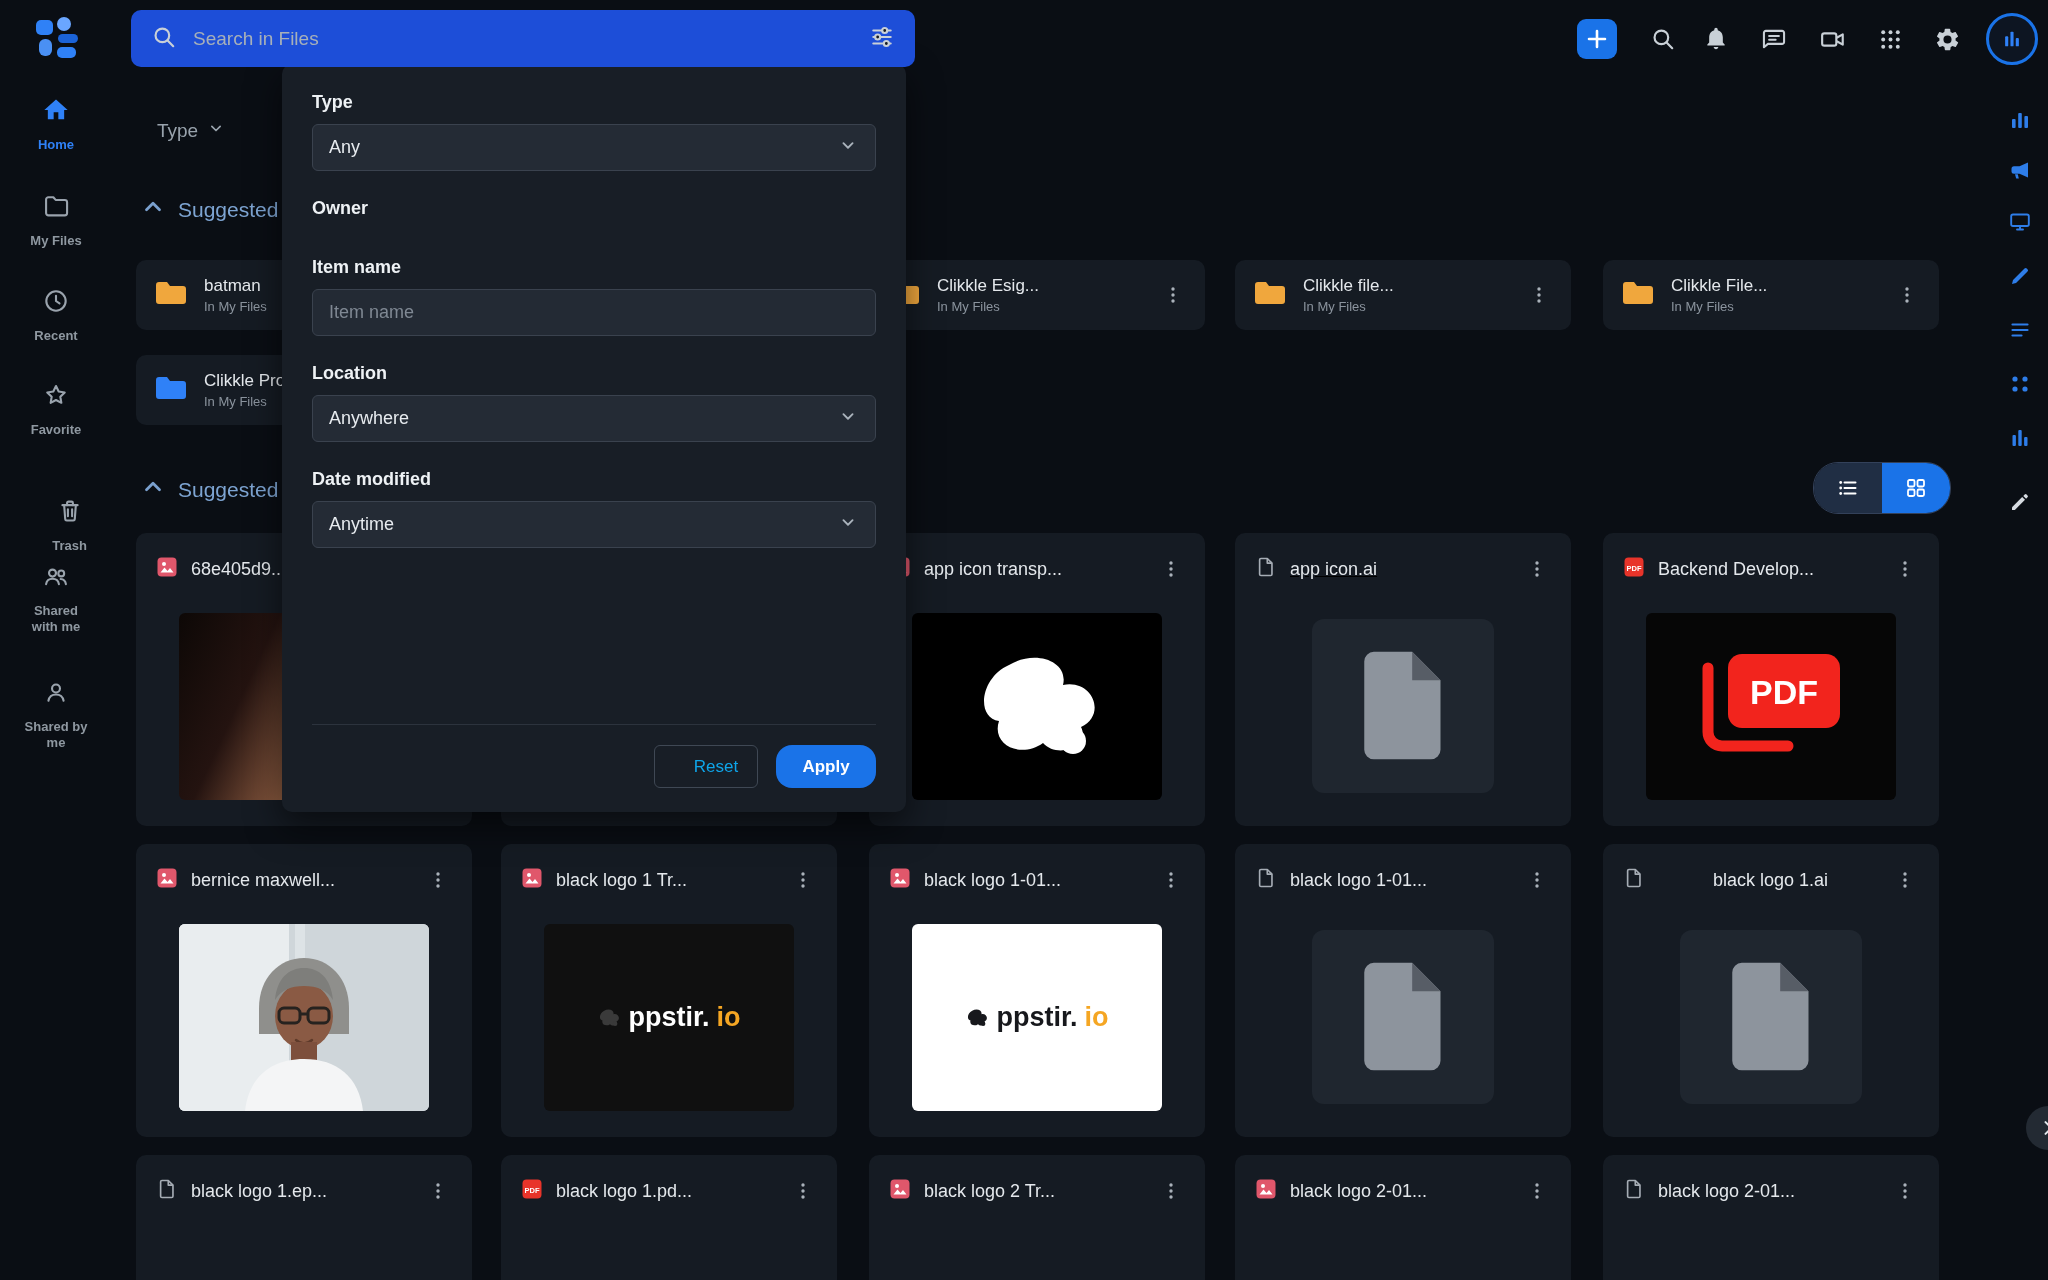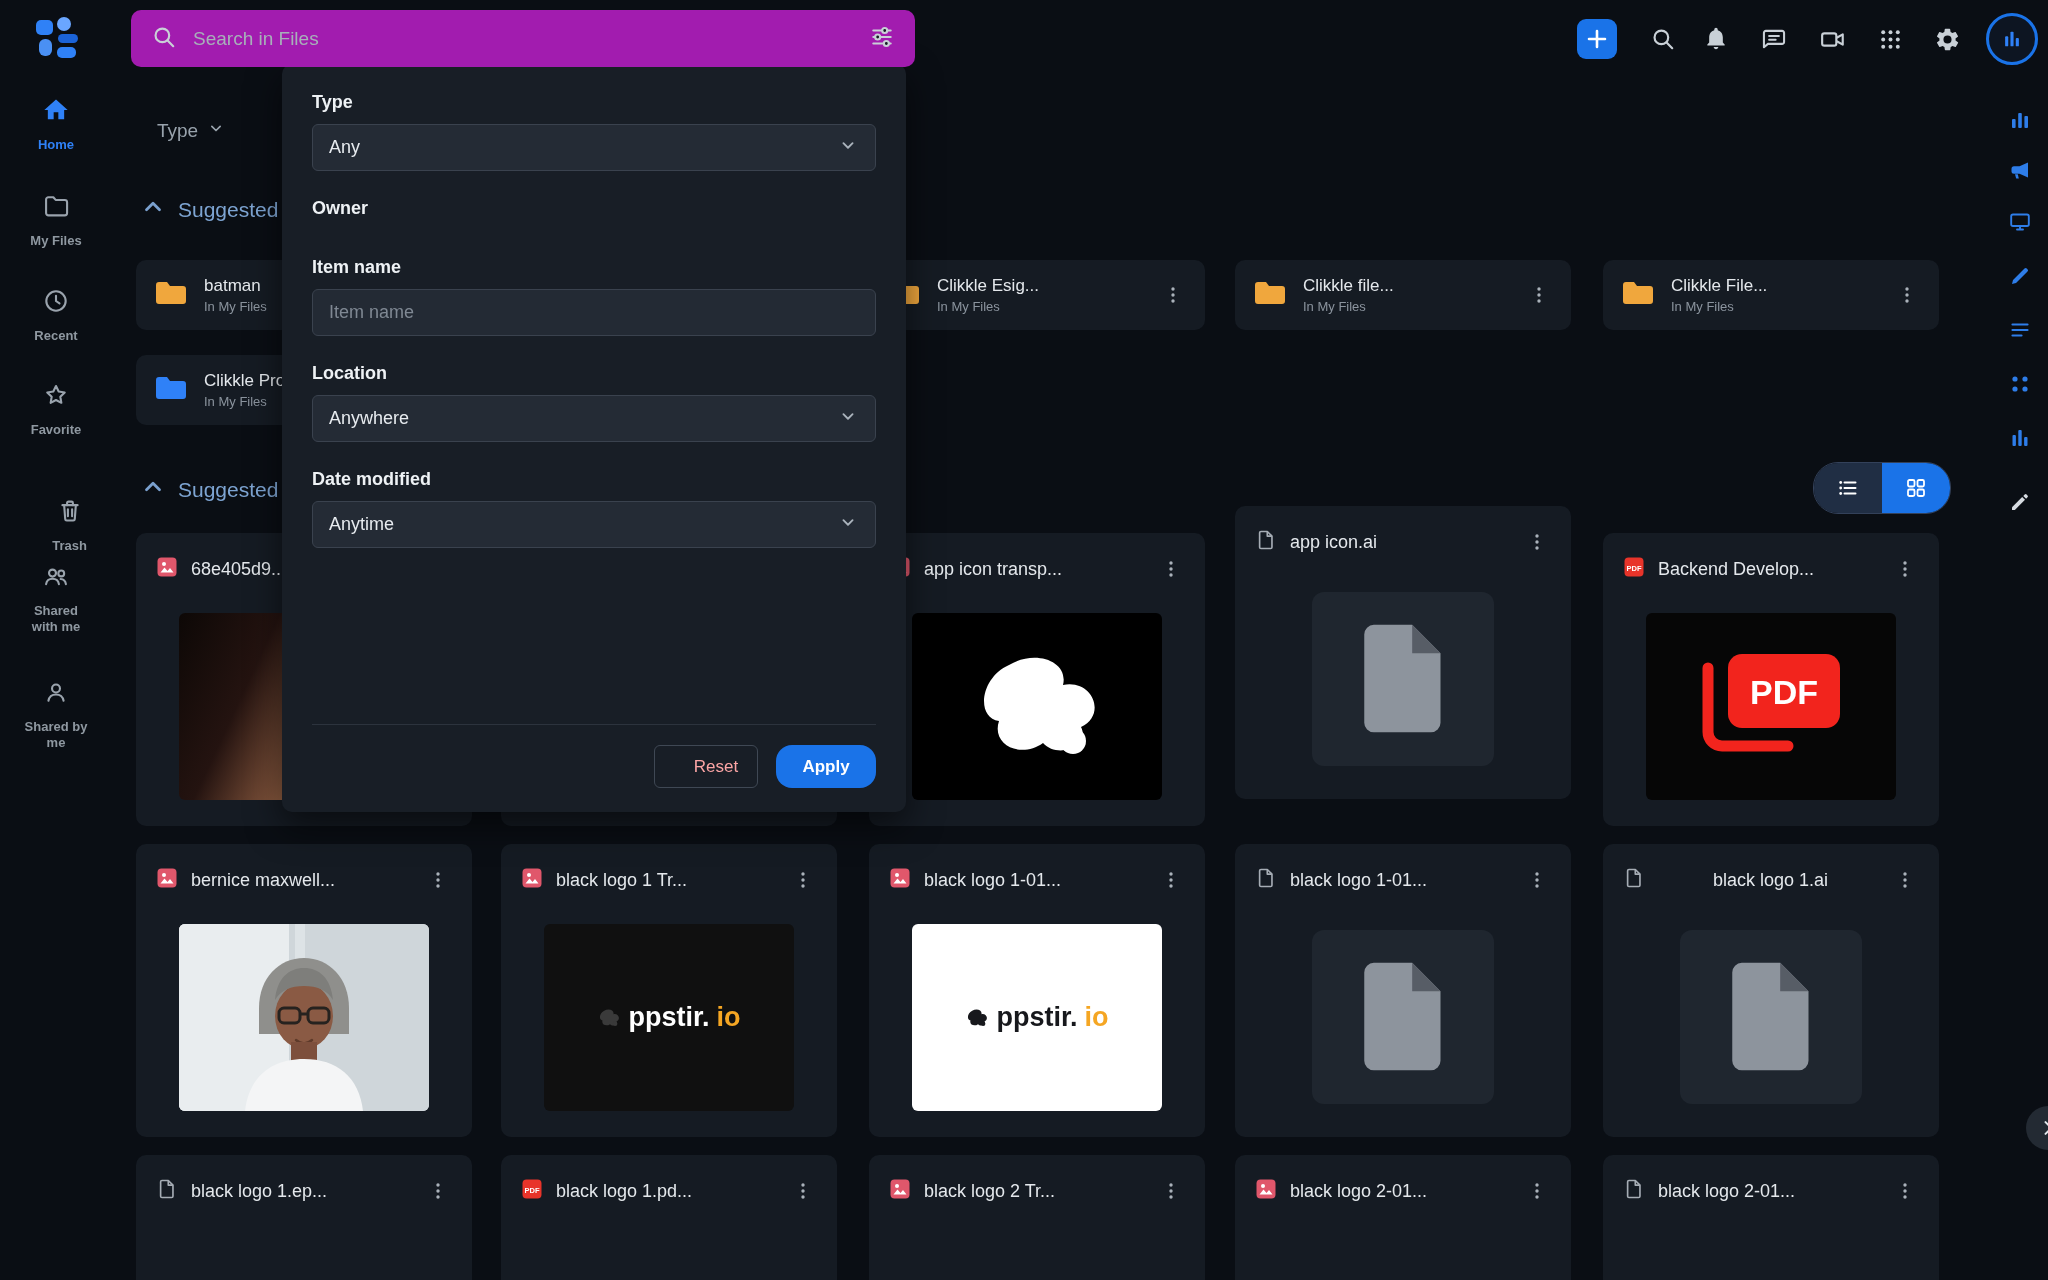--- a/index.html
+++ b/index.html
@@ -4,21 +4,21 @@
 <style>
   * { box-sizing: border-box; margin: 0; padding: 0; }
   html,body { background:#05070b; font-family:"Liberation Sans", sans-serif; }
   .app { position:relative; width:2048px; height:1280px; background:#0a0e14; overflow:hidden; }
   button { font-family:inherit; cursor:pointer; }
 
   
   .topbar { position:absolute; left:0; top:0; right:0; height:78px; z-index:70; }
   .logo { position:absolute; left:34px; top:14px; width:50px; height:50px; }
   .searchbar { position:absolute; left:131px; top:10px; width:784px; height:57px;
-               background:#a21caf; border-radius:10px; display:flex; align-items:center;
+               background:#1d4ed8; border-radius:10px; display:flex; align-items:center;
                padding:8px 20px; }
   .search-input { flex:1; background:transparent; border:0; outline:none; color:#dfe5ea;
                   font-size:19px; margin-left:16px; font-family:inherit; }
   .search-input::placeholder { color:#a7b0b9; }
   .topbtn { position:absolute; top:19px; width:40px; height:40px; background:transparent; border:0;
             display:flex; align-items:center; justify-content:center; color:#c9d0d7; }
   .plusbtn { background:#1a73e8; border-radius:9px; color:#fff; }
   .avatar { position:absolute; left:1986px; top:13px; width:52px; height:52px; border-radius:50%;
             border:3px solid #1a73e8; background:#0d1522; display:flex; align-items:center;
             justify-content:center; padding:0; }
@@ -89,21 +89,21 @@
              display:flex; align-items:center; padding:0 16px; color:#e7ebef; font-size:18px;
              cursor:pointer; }
   .fselect .val { flex:1; }
   .finput { height:47px; background:#232a34; border:1px solid #3a424e; border-radius:6px;
             padding:0 16px; color:#e7ebef; font-size:18px; width:100%; outline:none;
             font-family:inherit; }
   .finput::placeholder { color:#7f8893; }
   .pfooter { margin-top:auto; border-top:1px solid #2c333d; padding-top:20px; display:flex;
              justify-content:flex-end; gap:18px; }
   .btn-reset { min-width:104px; height:43px; border:1px solid #3f4854; background:transparent;
-               color:#fca5a5; border-radius:6px; font-size:17px;padding-left:20px; }
+               color:#0ea5e9; border-radius:6px; font-size:17px;padding-left:20px; }
   .btn-apply { min-width:100px; height:43px; background:#1a73e8; color:#fff; border:0;
                border-radius:16px; font-size:17px; font-weight:bold; }
 </style>
 </head>
 <body>
 
 <div class="app">
 
   <header class="topbar">
     <div class="logo">
@@ -470,21 +470,21 @@
         </button>
     </div>
     <div class="thumb t-black">
       <svg width="140" height="104" viewBox="0 0 140 104">
         <path d="M42 10C68-6 102 6 96 30c30-6 44 30 18 42 10 20-24 32-38 16-22 16-52 2-44-22C8 62 14 22 42 10Z" fill="#ffffff"></path>
         <circle cx="106" cy="86" r="13" fill="#ffffff"></circle>
       </svg>
     </div>
   </div>
 
-  <div class="card" style="left:1235px; top:506px;">
+  <div class="card" style="left:1235px; top:533px;text-decoration:underline;">
     <div class="chdr">
       <span><svg width="22" height="22" viewBox="0 0 24 24" fill="none" stroke="#a6adb5" stroke-width="1.8" stroke-linejoin="round">
             <path d="M6.5 2.75h6.9l5.1 5.1V19.8c0 .8-.65 1.45-1.45 1.45H6.5c-.8 0-1.45-.65-1.45-1.45V4.2c0-.8.65-1.45 1.45-1.45z"></path>
             <path d="M13.4 2.75v5.1h5.1"></path>
           </svg></span>
       <span class="cname">app icon.ai</span>
       <button class="dots">
           <svg width="20" height="20" viewBox="0 0 20 20" fill="#aab2ba">
             <circle cx="10" cy="4" r="1.7"></circle>
             <circle cx="10" cy="10" r="1.7"></circle>

